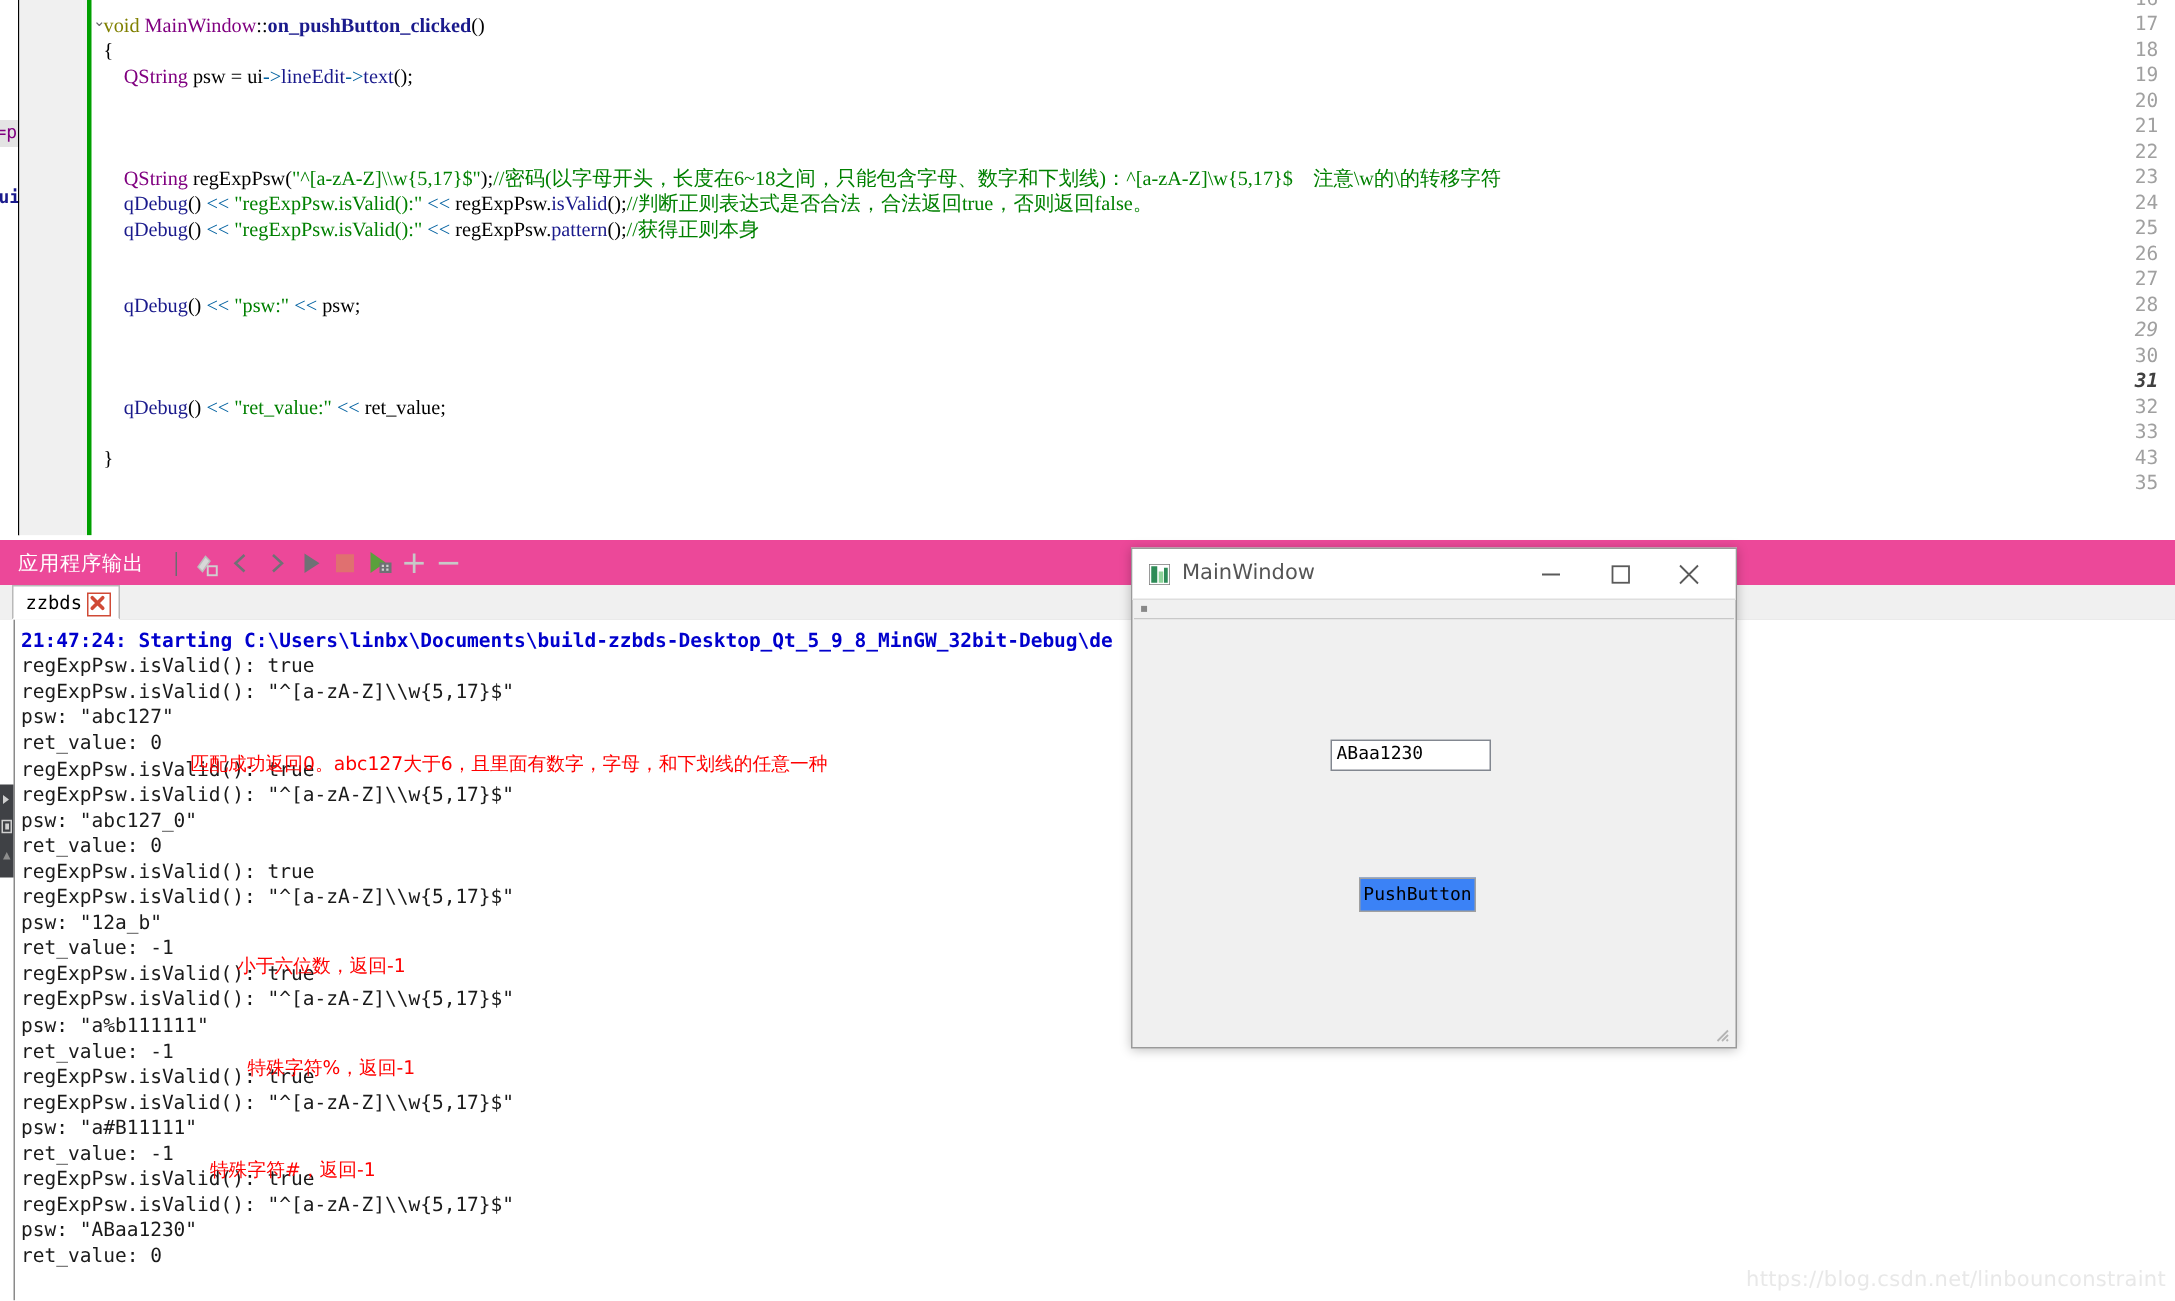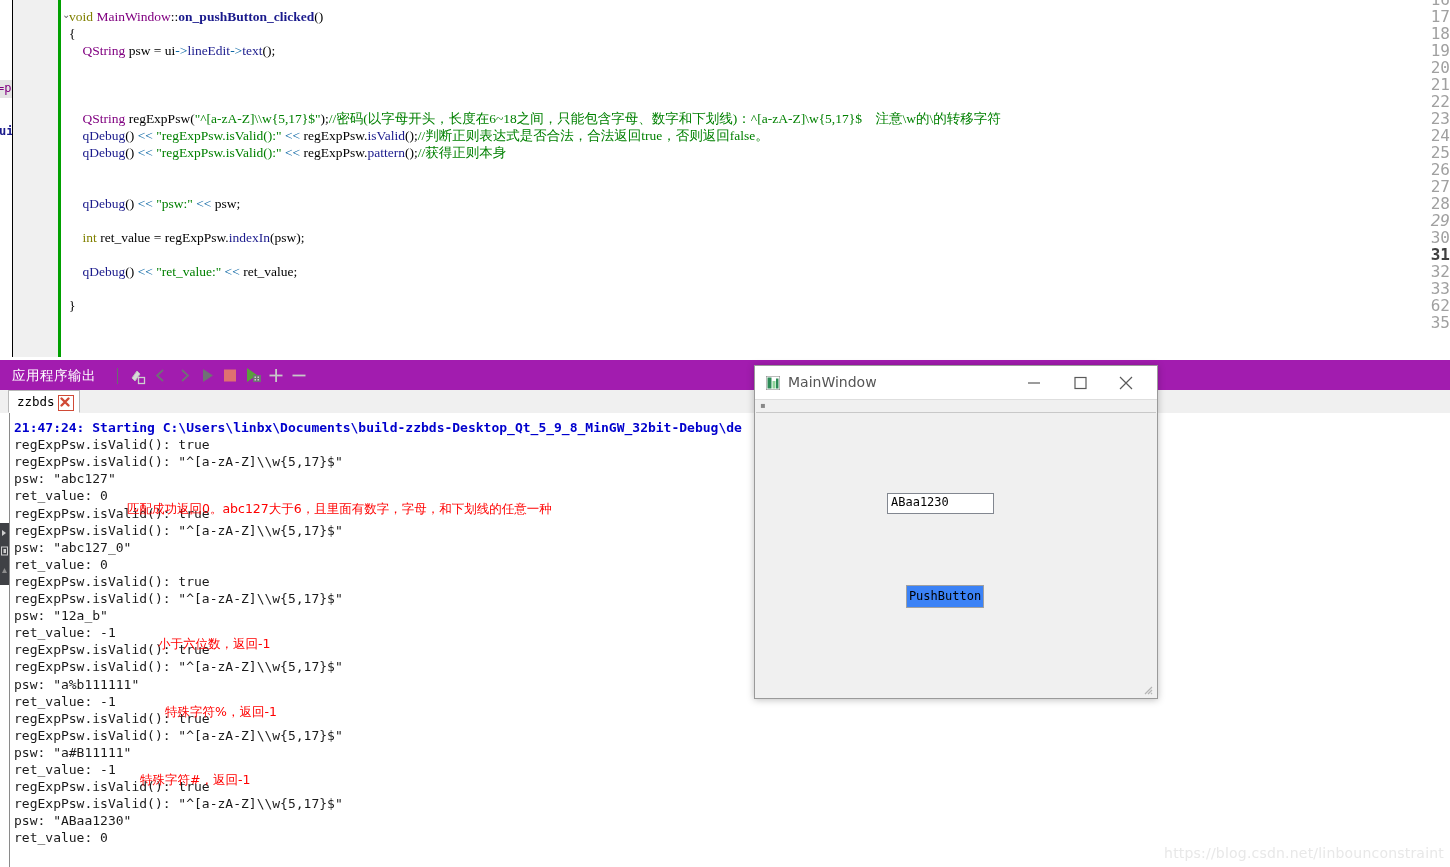--- a/index.html
+++ b/index.html
@@ -16,41 +16,41 @@
   #left-sliver .sl-t1{position:absolute;left:-3px;top:81px;font-family:"DejaVu Sans Mono","Liberation Mono",monospace;font-size:12px;color:#800080;}
   #left-sliver .sl-t2{position:absolute;left:-1px;top:124px;font-family:"DejaVu Sans Mono","Liberation Mono",monospace;font-size:12px;color:#1a1a8c;font-weight:bold;}
   #left-sliver .sl-border{position:absolute;left:12px;top:0;width:1px;height:357px;background:#000;}
 
   
   #editor{position:absolute;left:13px;top:0;width:1437px;height:357px;background:#ffffff;overflow:hidden;}
   #gutter{position:absolute;left:0;top:0;width:42px;height:357px;background:#f0f0f0;}
   #gutter-green{position:absolute;left:45px;top:0;width:3px;height:357px;background:#00a000;}
   #fold-col{position:absolute;left:42px;top:0;width:3px;height:357px;background:#f0f0f0;}
   .lnum{
-    position:absolute;right:0;width:38px;text-align:right;
+    position:absolute;right:0;width:38px;text-align:center;
     font-family:"DejaVu Sans Mono","Liberation Mono",monospace;
-    font-size:16px;color:#a0a0a0;line-height:17px;height:17px;
+    font-size:13px;color:#a0a0a0;line-height:17px;height:17px;
   }
   .lnum.cur{color:#404040;font-weight:bold;}
   .fold-arrow{position:absolute;left:49px;font-size:10px;color:#666;line-height:17px;height:17px;}
   #codearea{position:absolute;left:56px;top:0;right:0;height:357px;}
   .cl{position:absolute;left:0;white-space:pre;line-height:17px;height:17px;
       font-family:Liberation Serif, serif;font-size:13.5px;color:#000;}
   .kw{color:#808000;}
   .ty{color:#800080;}
   .fn{color:#1a1a8c;font-weight:bold;}
   .mem{color:#1a1a8c;}
   .st{color:#008000;}
   .cm{color:#008000;}
   .op{color:#0060a0;}
   .pl{color:#000;}
 
   
   #outpane{position:absolute;left:0;top:357px;width:1450px;height:510px;background:#ffffff;}
-  #out-toolbar{position:absolute;left:0;top:3px;width:1450px;height:30px;background:#a21caf;}
+  #out-toolbar{position:absolute;left:0;top:3px;width:1450px;height:30px;background:#ec4899;}
   #out-title{position:absolute;left:12px;top:7px;font-size:13.5px;color:#ffffff;letter-spacing:.5px;}
   #tb-sep{position:absolute;left:117px;top:8px;width:1px;height:16px;background:#6a6c70;}
   .tbicon{position:absolute;top:5px;width:22px;height:21px;}
   #tabrow{position:absolute;left:0;top:33px;width:1450px;height:23px;background:#f0f0f0;border-bottom:1px solid #b9b9b9;}
   #tab-zzbds{position:absolute;left:8px;top:0px;height:23px;width:72px;background:#ffffff;border:1px solid #b9b9b9;border-bottom:1px solid #ffffff;box-sizing:border-box;}
   #tab-label{position:absolute;left:8px;top:3px;font-family:"DejaVu Sans Mono","Liberation Mono",monospace;font-size:12.5px;color:#000;}
   #tab-close{position:absolute;left:49px;top:4px;width:14px;height:14px;background:#ffffff;border:1px solid #d04a36;}
   #tab-close svg{display:block;}
   #out-body{position:absolute;left:0;top:56px;width:1450px;height:454px;background:#ffffff;overflow:hidden;}
   #out-leftbar{position:absolute;left:0;top:0;width:9px;height:454px;background:#ffffff;border-right:1px solid #8a8a8a;}
@@ -107,35 +107,34 @@
       <div class="lnum" style="top: 76px;">21</div>
       <div class="lnum" style="top: 93px;">22</div>
       <div class="lnum" style="top: 110px;">23</div>
       <div class="lnum" style="top: 127px;">24</div>
       <div class="lnum" style="top: 144px;">25</div>
       <div class="lnum" style="top: 161px;">26</div>
       <div class="lnum" style="top: 178px;">27</div>
       <div class="lnum" style="top: 195px;">28</div>
       <div class="lnum" style="top: 212px; font-style: italic;">29</div>
       <div class="lnum" style="top: 229px;">30</div>
-      <div class="lnum cur" style="top: 246px;">31</div>
+      <div class="lnum cur" style="top: 246px; font-style: italic;">31</div>
       <div class="lnum" style="top: 263px;">32</div>
       <div class="lnum" style="top: 280px;">33</div>
-      <div class="lnum" style="top: 297px;">62</div>
+      <div class="lnum" style="top: 297px;">43</div>
       <div class="lnum" style="top: 314px;">35</div>
     </div>
   <div id="codearea">
       <div class="cl" style="top: 8px;"><span class="kw">void </span><span class="ty">MainWindow</span><span class="pl">::</span><span class="fn">on_pushButton_clicked</span><span class="pl">()</span></div>
       <div class="cl" style="top: 25px;"><span class="pl">{</span></div>
       <div class="cl" style="top: 42px;"><span class="pl">    </span><span class="ty">QString</span><span class="pl"> psw = ui</span><span class="op">-&gt;</span><span class="mem">lineEdit</span><span class="op">-&gt;</span><span class="mem">text</span><span class="pl">();</span></div>
       <div class="cl" style="top: 110px;"><span class="pl">    </span><span class="ty">QString</span><span class="pl"> regExpPsw(</span><span class="st">"^[a-zA-Z]\\w{5,17}$"</span><span class="pl">);</span><span class="cm">//密码(以字母开头，长度在6~18之间，只能包含字母、数字和下划线)：^[a-zA-Z]\w{5,17}$    注意\w的\的转移字符</span></div>
       <div class="cl" style="top: 127px;"><span class="pl">    </span><span class="mem">qDebug</span><span class="pl">() </span><span class="op">&lt;&lt;</span><span class="pl"> </span><span class="st">"regExpPsw.isValid():"</span><span class="pl"> </span><span class="op">&lt;&lt;</span><span class="pl"> regExpPsw.</span><span class="mem">isValid</span><span class="pl">();</span><span class="cm">//判断正则表达式是否合法，合法返回true，否则返回false。</span></div>
       <div class="cl" style="top: 144px;"><span class="pl">    </span><span class="mem">qDebug</span><span class="pl">() </span><span class="op">&lt;&lt;</span><span class="pl"> </span><span class="st">"regExpPsw.isValid():"</span><span class="pl"> </span><span class="op">&lt;&lt;</span><span class="pl"> regExpPsw.</span><span class="mem">pattern</span><span class="pl">();</span><span class="cm">//获得正则本身</span></div>
       <div class="cl" style="top: 195px;"><span class="pl">    </span><span class="mem">qDebug</span><span class="pl">() </span><span class="op">&lt;&lt;</span><span class="pl"> </span><span class="st">"psw:"</span><span class="pl"> </span><span class="op">&lt;&lt;</span><span class="pl"> psw;</span></div>
-      <div class="cl" style="top: 229px;"><span class="pl">    </span><span class="kw">int</span><span class="pl"> ret_value = regExpPsw.</span><span class="mem">indexIn</span><span class="pl">(psw);</span></div>
       <div class="cl" style="top: 263px;"><span class="pl">    </span><span class="mem">qDebug</span><span class="pl">() </span><span class="op">&lt;&lt;</span><span class="pl"> </span><span class="st">"ret_value:"</span><span class="pl"> </span><span class="op">&lt;&lt;</span><span class="pl"> ret_value;</span></div>
       <div class="cl" style="top: 297px;"><span class="pl">}</span></div>
     </div>
 <div class="fold-arrow" style="top: 6px;">⌄</div>
   </div>
 
 <div id="outpane">
 
   <div id="out-toolbar">
     <div id="out-title">应用程序输出</div>

